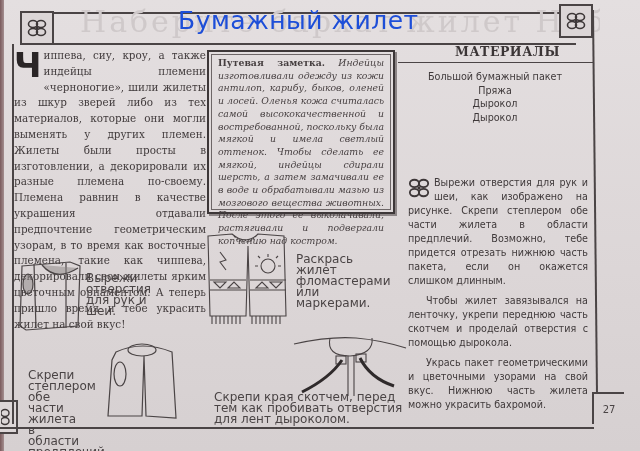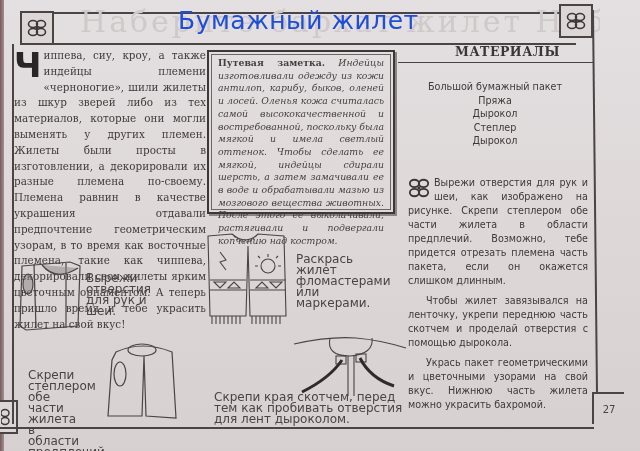--- a/index.html
+++ b/index.html
@@ -54,21 +54,21 @@
     font-size:9.3px; line-height:12.7px; font-style:italic; text-align:justify;
     color:#463f40;
   }
   .note-inner b { font-style:normal; }
   .materials-title {
     position:absolute; left:415px; top:44px; width:185px; text-align:center;
     font-family:"DejaVu Serif", serif; font-weight:bold; font-size:12.5px;
     letter-spacing:0.5px; color:#3b3536;
   }
   .materials-list {
-    position:absolute; left:400px; top:80px; width:190px;
+    position:absolute; left:400px; top:70px; width:190px;
     list-style:none; margin:0; padding:0; text-align:center;
     font-family:"DejaVu Sans", sans-serif; font-size:9.6px; line-height:13.6px;
     color:#3f393a;
   }
   .instr {
     position:absolute; left:408px; top:176px; width:180px;
     font-family:"DejaVu Sans", sans-serif; font-size:9.6px; line-height:14px;
     text-align:justify; color:#3f393a;
   }
   .instr p { margin:0; }
@@ -141,37 +141,36 @@
     <b>Путевая заметка.</b><span> Индейцы изготовливали одежду из кожи антилоп, карибу, быков, оленей и лосей. Оленья кожа считалась самой высококачественной и востребованной, поскольку была мягкой и имела светлый оттенок. Чтобы сделать ее мягкой, индейцы сдирали шерсть, а затем замачивали ее в воде и обрабатывали мазью из мозгового вещества животных. После этого ее выколачивали, растягивали и подвергали копчению над костром.</span>
   </div>
 </div>
 
 <div class="hline" style="left:398px;top:62px;width:196px;height:1px;"></div>
 <div class="materials-title">МАТЕРИАЛЫ</div>
 <ul class="materials-list">
   <li>Большой бумажный пакет</li>
   <li>Пряжа</li>
   <li>Дырокол</li>
-  <li>Степлер</li>
   <li>Дырокол</li>
 </ul>
 
 <div class="instr">
   <p>
     <span class="mini-emblem">
       <svg width="22" height="22" viewBox="0 0 24 24">
         <g fill="none" stroke="#3d3738" stroke-width="2">
           <ellipse cx="7" cy="7" rx="5" ry="4"></ellipse>
             <ellipse cx="17" cy="7" rx="5" ry="4"></ellipse>
           <ellipse cx="7" cy="17" rx="5" ry="4"></ellipse>
             <ellipse cx="17" cy="17" rx="5" ry="4"></ellipse>
         </g>
           <circle cx="12" cy="12" r="1.8" fill="#3d3738"></circle>
       </svg>
-    </span><span>Вырежи отверстия для рук и шеи, как изображено на рисунке. Скрепи степлером обе части жилета в области предплечий. Возможно, тебе придется отрезать племена часть пакета, если он окажется слишком длинным.</span>
+    </span><span>Вырежи отверстия для рук и шеи, как изображено на рисунке. Скрепи степлером обе части жилета в области предплечий. Возможно, тебе придется отрезать нижнюю часть пакета, если он окажется слишком длинным.</span>
   </p>
   <p class="indent">Чтобы жилет завязывался на ленточку, укрепи переднюю часть скотчем и проделай отверстия с помощью дырокола.</p>
   <p class="indent">Укрась пакет геометрическими и цветочными узорами на свой вкус. Нижнюю часть жилета можно украсить бахромой.</p>
 </div>
 
 <svg style="position:absolute;left:16px;top:260px;" width="68" height="72" viewBox="0 0 68 72">
   <g fill="none" stroke="#4a4445" stroke-width="1.2">
     <path d="M6 6 L54 2 L64 6 L62 66 L10 70 L4 66 Z"></path>
     <path d="M18 4 L20 68"></path>
       <path d="M50 3 L50 68"></path>

